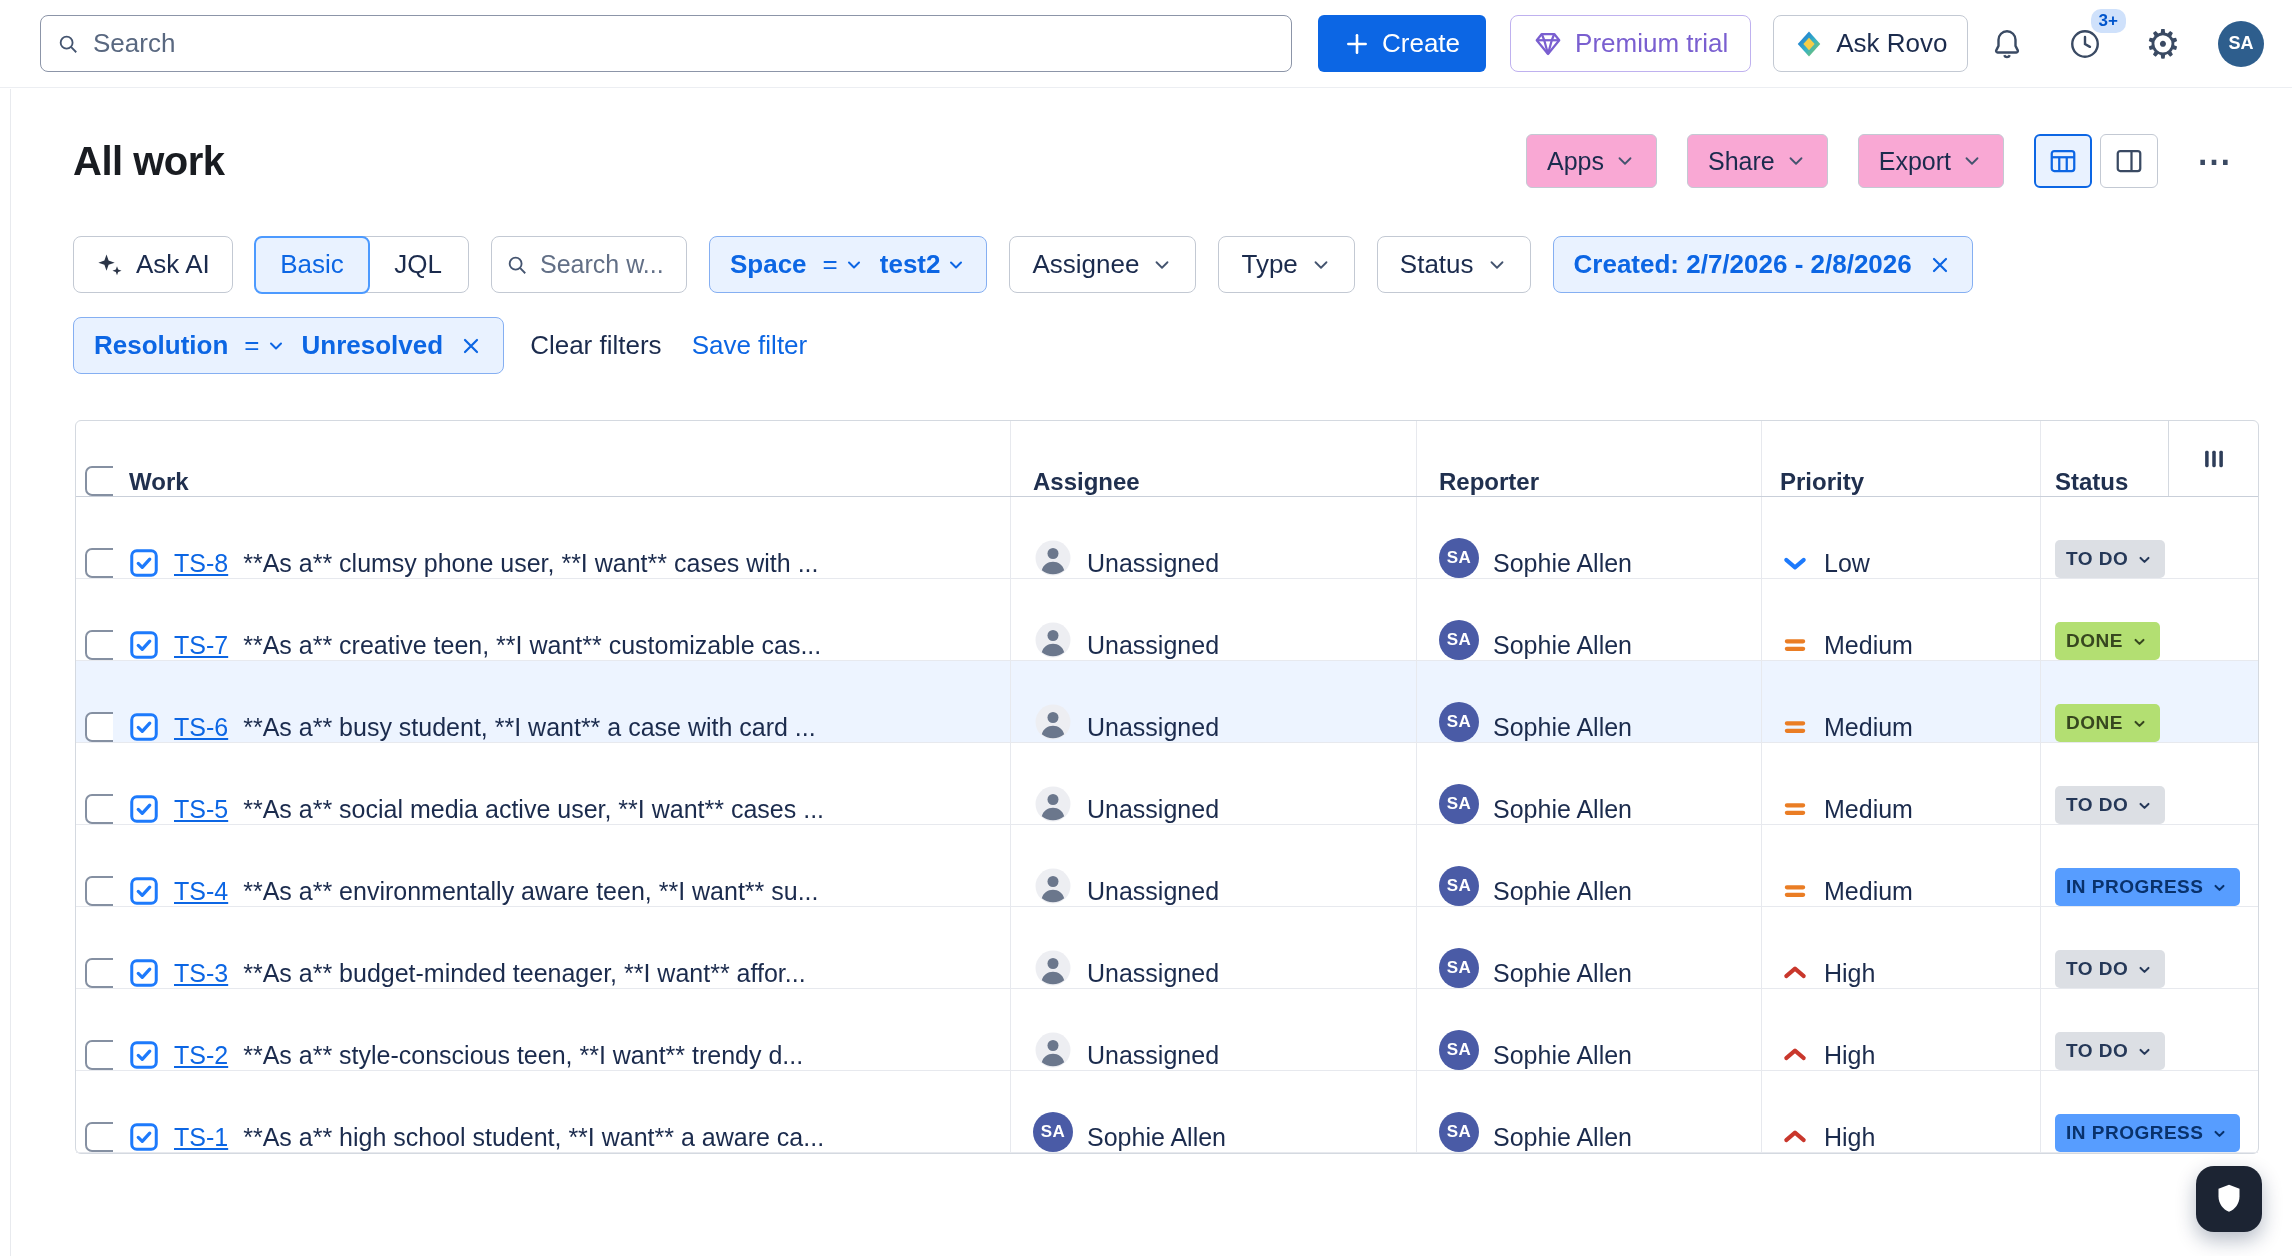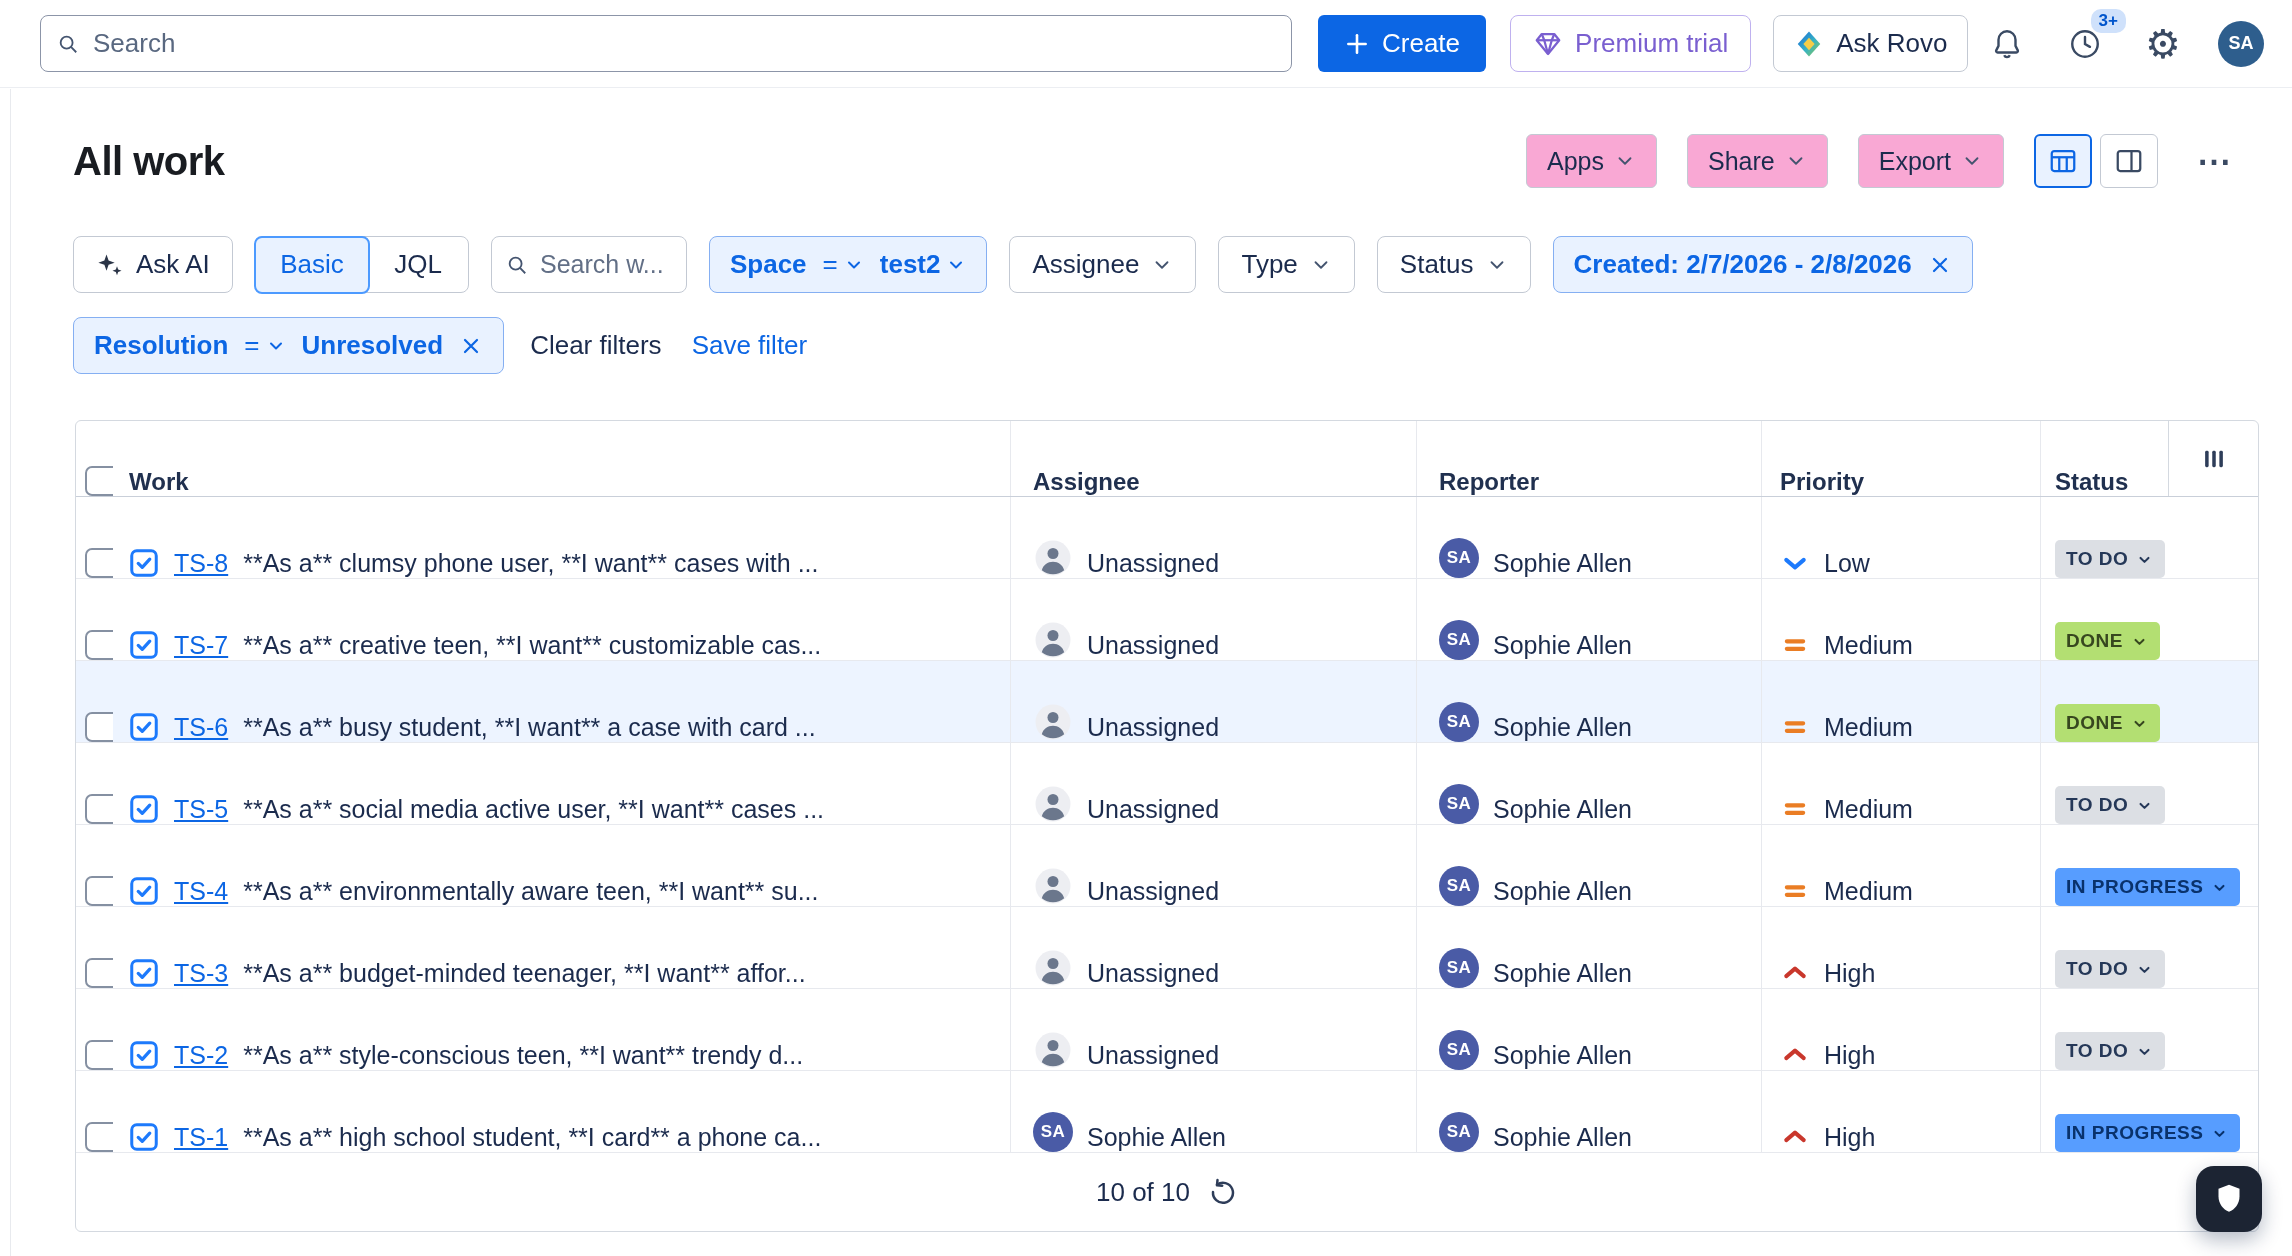--- a/index.html
+++ b/index.html
@@ -632,21 +632,21 @@
           <span class="pcheck"></span>
         </div>
     <div class="cell c1">
       <span class="task-icon">
         <svg viewBox="0 0 24 24" width="30" height="30">
               <rect x="2.2" y="2.2" width="19.6" height="19.6" rx="4" fill="#fff" stroke="#1D7AFC" stroke-width="2.4"></rect>
               <path d="M7.4 12.3l3.2 3.2 6-6.6" fill="none" stroke="#1D7AFC" stroke-width="2.6" stroke-linecap="round" stroke-linejoin="round"></path>
             </svg>
       </span>
       <a class="ikey">TS-1</a>
-      <span class="isummary">**As a** high school student, **I card** a phone ca...</span>
+      <span class="isummary">**As a** high school student, **I want** a aware ca...</span>
     </div>
     <div class="cell c2">
 
       <span class="row-av">SA</span>
       <span>Sophie Allen</span>
     </div>
     <div class="cell c3">
       <span class="row-av">SA</span>
       <span>Sophie Allen</span>
     </div>
@@ -662,28 +662,19 @@
       <button class="chip st-inprogress">
         <span>IN PROGRESS</span>
         <svg class="chip-caret" viewBox="0 0 24 24" fill="none" stroke="currentColor" stroke-width="2.6" stroke-linecap="round" stroke-linejoin="round">
               <path d="M7 10l5 5 5-5"></path>
             </svg>
       </button>
     </div>
   </div>
     </div>
 
-  <div class="tfoot">
-    <span>10 of 10</span>
-    <button class="refresh-btn">
-      <svg viewBox="0 0 24 24" width="30" height="30" fill="none" stroke="currentColor" stroke-width="2" stroke-linecap="round" stroke-linejoin="round">
-          <path d="M7.2 6.2A8 8 0 1 1 4 12"></path>
-          <polyline points="7.6,2.4 7.2,6.6 11.4,7"></polyline>
-        </svg>
-    </button>
-  </div>
 </div>
 
 <button class="fab">
   <svg viewBox="0 0 24 24" width="36" height="36" fill="#fff">
       <path d="M12 2.5l7 2.6v5.2c0 4.6-3 8.7-7 10.2-4-1.5-7-5.6-7-10.2V5.1z"></path>
     </svg>
 </button>
 
 </body></html>

